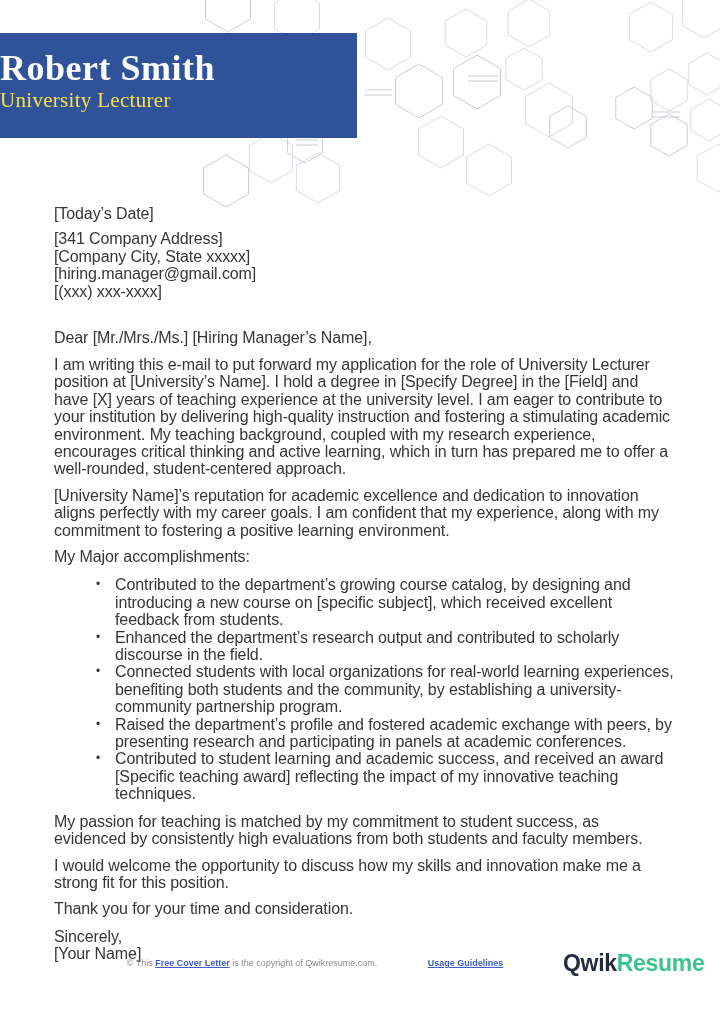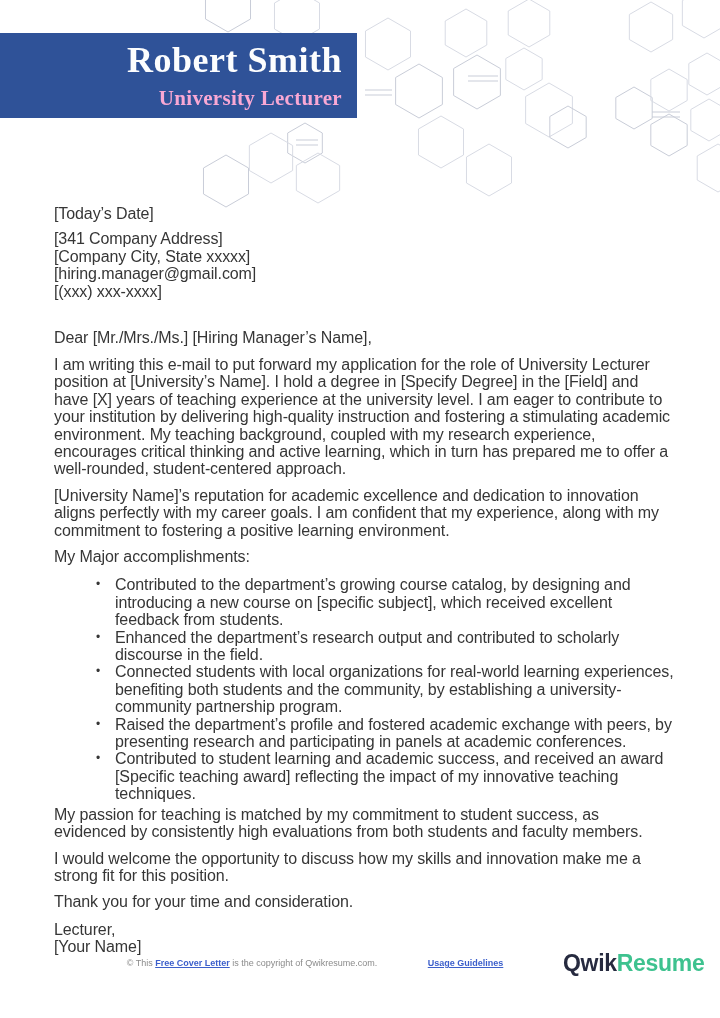--- a/index.html
+++ b/index.html
@@ -11,51 +11,50 @@
     overflow:hidden;
     font-family:"Liberation Sans", sans-serif;
     color:#363636;
     margin:0 auto;
   }
   
   .hexes { position:absolute; top:0; left:0; width:720px; height:215px; z-index:1; }
   
   .banner {
     position:absolute; left:0; top:33px;
-    width:357px; height:85px;
+    width:357px; height:105px;
     z-index:2;
-    text-align:right;
-    padding:7px 15px 0 0;
+    padding:15px 15px 0 0;
   }
   .banner .name {
     font-family:"Liberation Serif", serif;
     font-weight:700; font-size:36px; line-height:40px;
     color:#fcfdfe; letter-spacing:0.5px;
   }
   .banner .role {
     font-family:"Liberation Serif", serif;
-    font-weight:700; font-size:21px; line-height:24px;
-    margin-top:6px;
-    color:#f9a8d4; letter-spacing:0.3px;
+    font-weight:400; font-size:21px; line-height:24px;
+    margin-top:0;
+    color:#fde047; letter-spacing:0.3px;
   }
   
   .content {
     position:absolute; left:54px; top:205px;
     width:620px; z-index:2;
     font-size:16px; line-height:17.4px; letter-spacing:-0.1px;
   }
   .content p { margin:0 0 9px 0; }
   .date-line { margin-bottom:8px; }
   .addr-block { margin-bottom:29px; }
   .greeting { margin-bottom:9.5px; }
   .para { margin-bottom:7px; }
   .accomp-label { margin-bottom:11px; }
   ul.accomp {
     list-style:none;
-    margin:0 0 3px 0;
+    margin:0 0 10px 0;
     padding-left:61px;
   }
   ul.accomp li { position:relative; }
   ul.accomp li::before {
     content:"\2022";
     position:absolute; left:-19px; top:0;
     font-size:12px;
   }
   .signblock { margin-top:10px; }
   
@@ -142,21 +141,21 @@
       <li>Connected students with local organizations for real-world learning experiences, benefiting both students and the community, by establishing a university-community partnership program.</li>
       <li>Raised the department’s profile and fostered academic exchange with peers, by presenting research and participating in panels at academic conferences.</li>
       <li>Contributed to student learning and academic success, and received an award [Specific teaching award] reflecting the impact of my innovative teaching techniques.</li>
     </ul>
 
     <p class="para">My passion for teaching is matched by my commitment to student success, as evidenced by consistently high evaluations from both students and faculty members.</p>
     <p class="para">I would welcome the opportunity to discuss how my skills and innovation make me a strong fit for this position.</p>
     <p class="para">Thank you for your time and consideration.</p>
 
     <div class="signblock">
-      <div>Lecturer,</div>
+      <div>Sincerely,</div>
       <div>[Your Name]</div>
     </div>
   </div>
 
   <div class="footer-note">
     <span>© This </span><span class="flink" style="color: rgb(60, 95, 203);">Free Cover Letter</span><span> is the copyright of Qwikresume.com. </span><span class="flink" style="color: rgb(60, 95, 203); padding-left: 48px;">Usage Guidelines</span>
   </div>
 
   <div class="logo">
     <span class="logo-a" style="color: rgb(38, 42, 63);">Qwik</span><span class="logo-b" style="color: rgb(62, 194, 143);">Resume</span>

